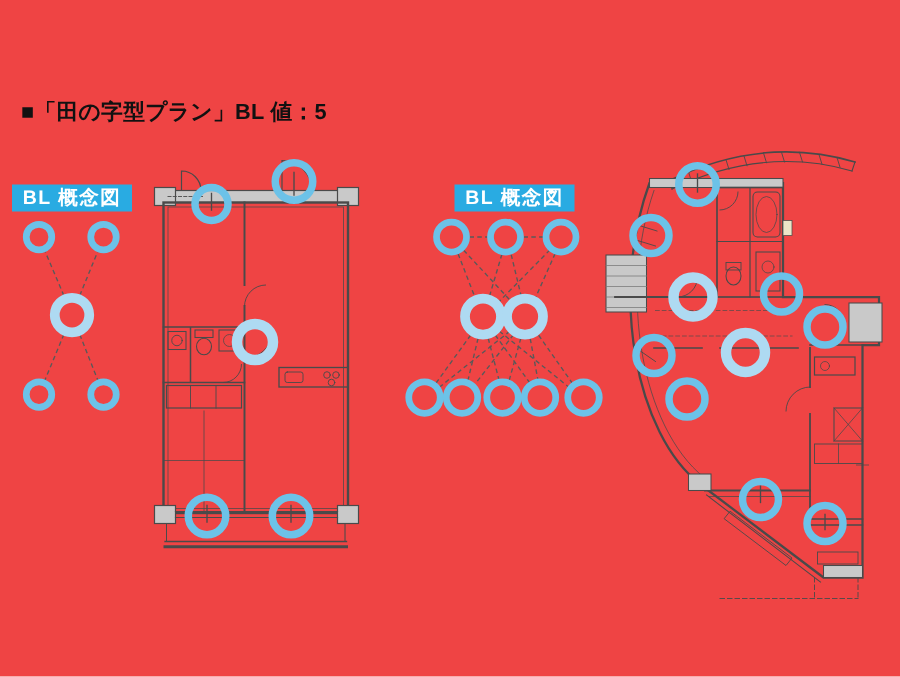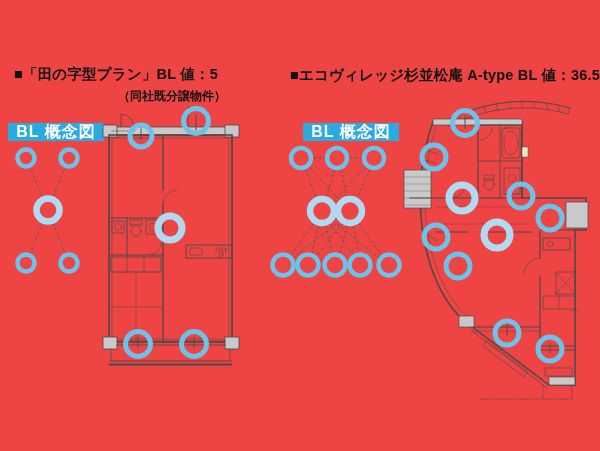--- a/index.html
+++ b/index.html
@@ -2,35 +2,33 @@
 <html><head>
 <meta charset="utf-8">
 <style>
   html,body{margin:0;padding:0;background:#fff;}
   .canvas{position:relative;width:600px;height:451px;background:#ef4444;overflow:hidden;
           font-family:"Liberation Sans","DejaVu Sans",sans-serif;}
   .panel-title{position:absolute;font-weight:bold;font-size:14.5px;color:#111;white-space:nowrap;letter-spacing:.2px;}
   .panel-title.left{left:14px;top:65px;}
   .panel-title.right{left:290px;top:66px;}
   .panel-subtitle{position:absolute;left:118px;top:88px;font-weight:bold;font-size:12px;color:#111;white-space:nowrap;}
-  .bl-label{position:absolute;top:123px;width:96px;height:18px;line-height:18px;text-align:center;
-            color:#fff;font-size:16px;font-weight:bold;letter-spacing:1px;}
+  .bl-label{position:absolute;top:123px;width:80px;height:18px;line-height:18px;text-align:center;
+            color:#fff;font-size:13px;font-weight:bold;letter-spacing:1px;}
   .bl-label.left{left:8px;}
   .bl-label.right{left:303px;}
   svg.plan{position:absolute;}
   svg#overlay{position:absolute;left:0;top:0;pointer-events:none;}
 </style>
 </head>
 <body>
 
 <div class="canvas">
 
   <div class="panel-title left">■「田の字型プラン」BL 値：5</div>
-  <div class="panel-subtitle">（同社既分譲物件）</div>
-  <div class="panel-title right">■エコヴィレッジ杉並松庵 A-type BL 値：36.5</div>
 
   <div class="bl-label left" style="background: rgb(41, 171, 226);">BL 概念図</div>
   <div class="bl-label right" style="background: rgb(41, 171, 226);">BL 概念図</div>
 
   <svg class="plan" style="left:100px;top:105px" width="160" height="270" viewBox="100 105 160 270">
     <g fill="none" stroke="#4a4a4a" stroke-linecap="square">
 
       <path d="M121,127 L121,114 A13,13 0 0 1 134,127" stroke-width="0.8"></path>
       <path d="M188,127 L188,107 A20,20 0 0 1 208,127" stroke-width="0.8"></path>
 

